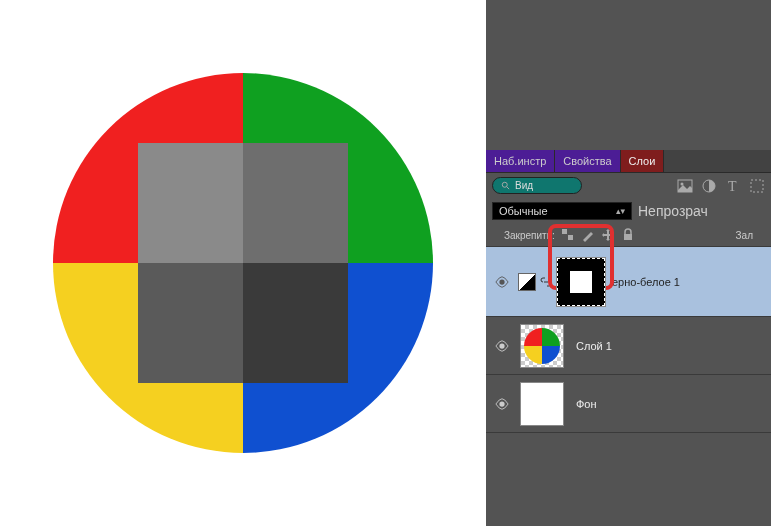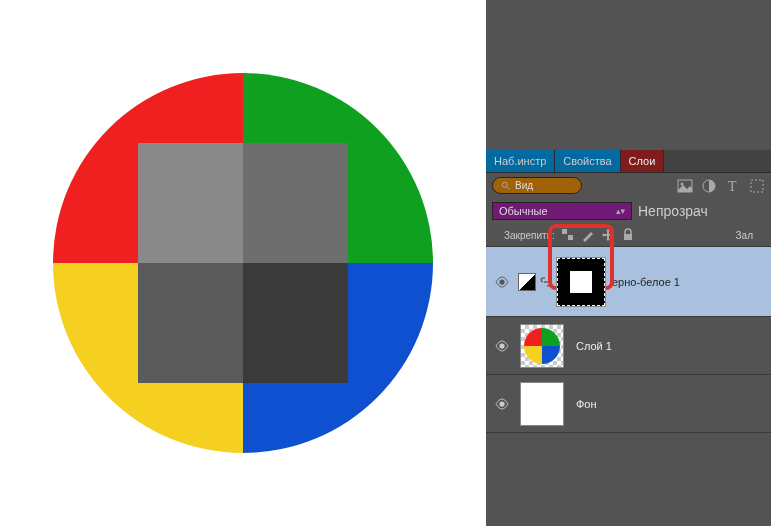--- a/index.html
+++ b/index.html
@@ -5,32 +5,32 @@
 * { box-sizing: border-box; margin: 0; padding: 0; }
 body { font-family: Arial, sans-serif; font-size: 11px; background: #fff; width: 771px; height: 526px; position: relative; overflow: hidden; }
 
 .canvas-area { position: absolute; left: 0; top: 0; width: 486px; height: 526px; background: #fff; display: flex; align-items: center; justify-content: center; }
 .circle-container { position: relative; width: 380px; height: 380px; }
 .circle-container svg { width: 100%; height: 100%; }
 
 .panel-area { position: absolute; left: 486px; top: 0; width: 285px; height: 526px; background: #535353; }
 
 .tabs { display: flex; background: #424242; border-bottom: 1px solid #2a2a2a; margin-top: 150px; }
-.tab { padding: 5px 8px; color: #ccc; font-size: 11px; cursor: pointer; border-right: 1px solid #2a2a2a; background: #0369a1; }
+.tab { padding: 5px 8px; color: #ccc; font-size: 11px; cursor: pointer; border-right: 1px solid #2a2a2a; background: #4c1d95; }
 .tab.active { background: #7f1d1d; color: #eee; }
 
 .panel-row { display: flex; align-items: center; padding: 4px 6px; gap: 4px; color: #ddd; }
-.search-box { display: flex; align-items: center; background: #a16207; border: 1px solid #222; border-radius: 10px; padding: 2px 8px; flex: 0 0 auto; width: 90px; }
+.search-box { display: flex; align-items: center; background: #0f766e; border: 1px solid #222; border-radius: 10px; padding: 2px 8px; flex: 0 0 auto; width: 90px; }
 .search-box svg { width: 10px; height: 10px; fill: #aaa; margin-right: 4px; }
 .search-text { color: #ddd; font-size: 10px; }
 .panel-icons { display: flex; gap: 8px; margin-left: auto; }
 .panel-icons .icon { width: 16px; height: 16px; fill: #aaa; }
 
 .blend-row { display: flex; align-items: center; padding: 4px 6px; gap: 6px; }
-.blend-select { background: #701a75; border: 1px solid #222; color: #ddd; padding: 2px 6px; font-size: 11px; width: 140px; display: flex; justify-content: space-between; align-items: center; }
+.blend-select { background: #000000; border: 1px solid #222; color: #ddd; padding: 2px 6px; font-size: 11px; width: 140px; display: flex; justify-content: space-between; align-items: center; }
 .opacity-label { color: #ccc; font-size: 14px; }
 
 .lock-row { display: flex; align-items: center; padding: 4px 18px; gap: 6px; color: #ccc; font-size: 10px; border-bottom: 1px solid #3a3a3a; }
 .lock-icons { display: flex; gap: 6px; }
 .lock-icons .licon { width: 14px; height: 14px; fill: #aaa; }
 
 .layers-list { background: #535353; }
 .layer-row { display: flex; align-items: center; height: 58px; border-bottom: 1px solid #3a3a3a; padding: 0 4px; position: relative; }
 .layer-row.selected-light { background: #a9c1de; }
 .eye { width: 24px; display: flex; align-items: center; justify-content: center; }

